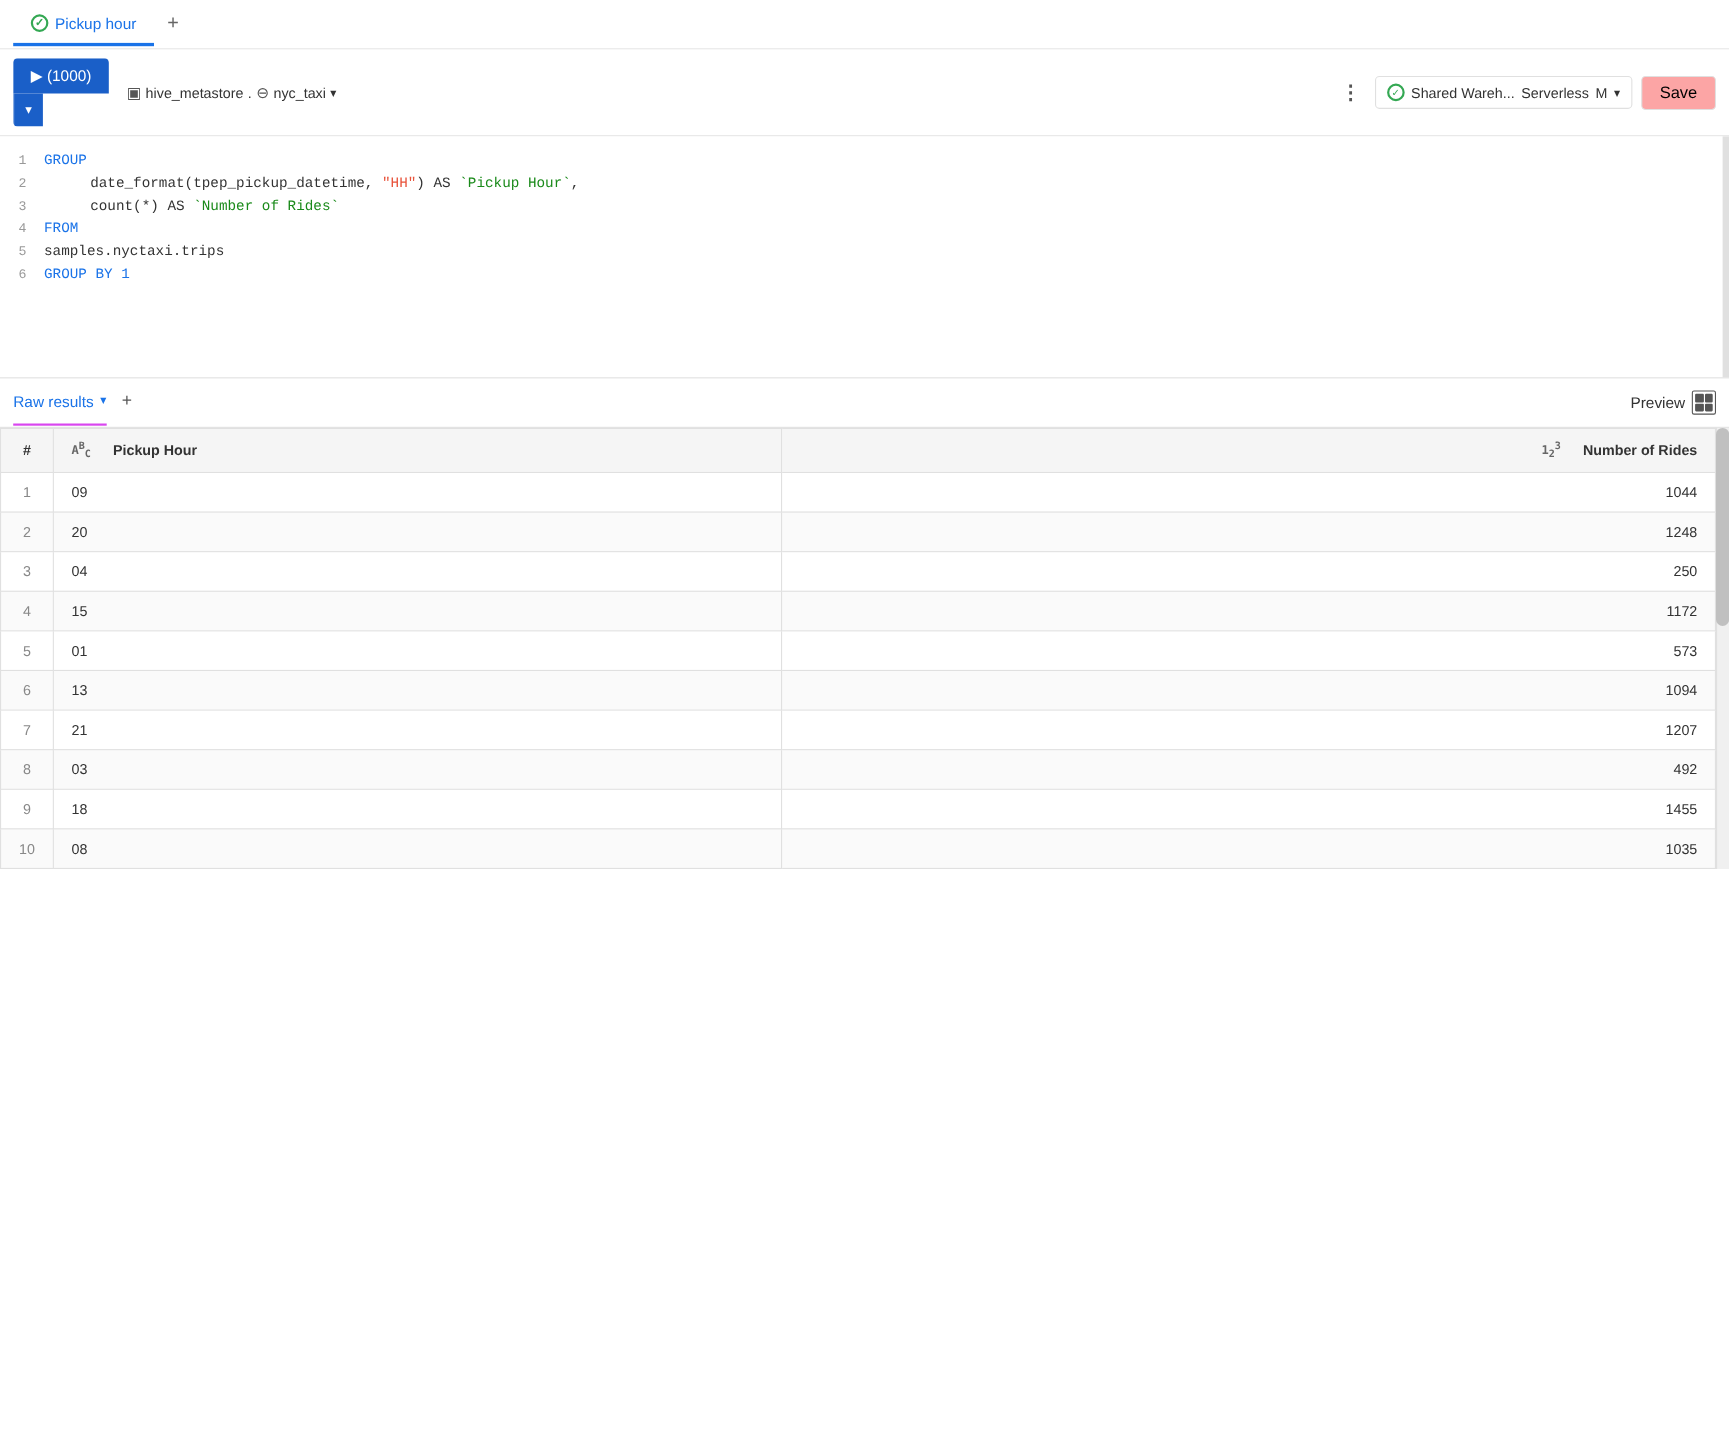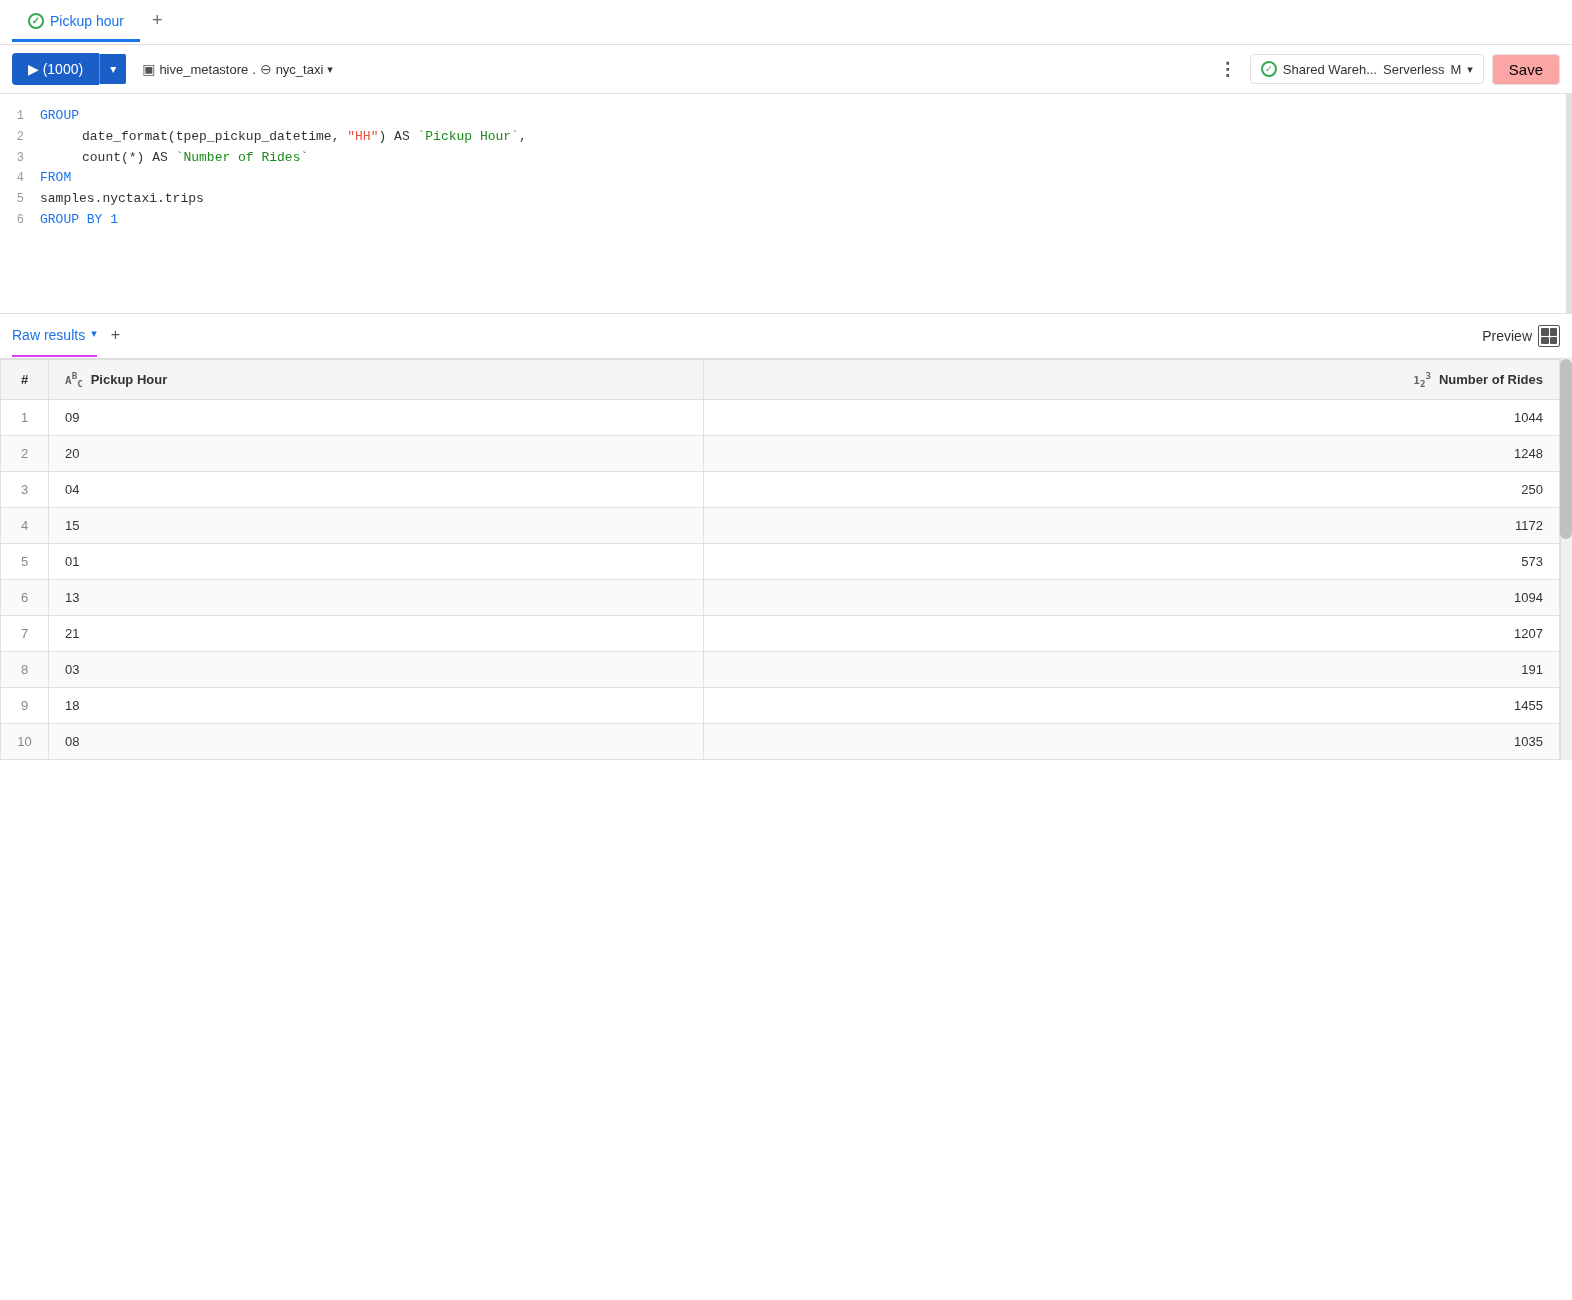--- a/index.html
+++ b/index.html
@@ -48,23 +48,24 @@
     .toolbar {
       display: flex;
       align-items: center;
       padding: 8px 12px;
       gap: 8px;
       border-bottom: 1px solid #e0e0e0;
       background: #fff;
     }
     .run-btn-group {
       display: flex;
-      align-items: center;
+      align-items: flex-start;
       border-radius: 4px;
       overflow: hidden;
+      flex-direction: column;
     }
     .run-btn {
       background: #1a5fc8;
       color: #fff;
       border: none;
       padding: 8px 16px;
       cursor: pointer;
       font-size: 14px;
       font-weight: 500;
       display: flex; align-items: center; gap: 6px;
@@ -280,21 +281,21 @@
       top: 0; right: 0;
       width: 12px;
       height: 180px;
       background: #c0c0c0;
       border-radius: 6px;
     }
 
     .col-header-icon {
       display: inline-flex;
       align-items: center;
-      gap: 8px;
+      gap: 20px;
     }
     .type-icon {
       font-size: 11px;
       color: #666;
       font-family: monospace;
     }
   </style>
 </head>
 <body>
 
@@ -443,21 +444,21 @@
               <td class="cell-rides">1094</td>
             </tr>
             <tr>
               <td class="cell-idx">7</td>
               <td>21</td>
               <td class="cell-rides">1207</td>
             </tr>
             <tr>
               <td class="cell-idx">8</td>
               <td>03</td>
-              <td class="cell-rides">191</td>
+              <td class="cell-rides">492</td>
             </tr>
             <tr>
               <td class="cell-idx">9</td>
               <td>18</td>
               <td class="cell-rides">1455</td>
             </tr>
             <tr>
               <td class="cell-idx">10</td>
               <td>08</td>
               <td class="cell-rides">1035</td>

